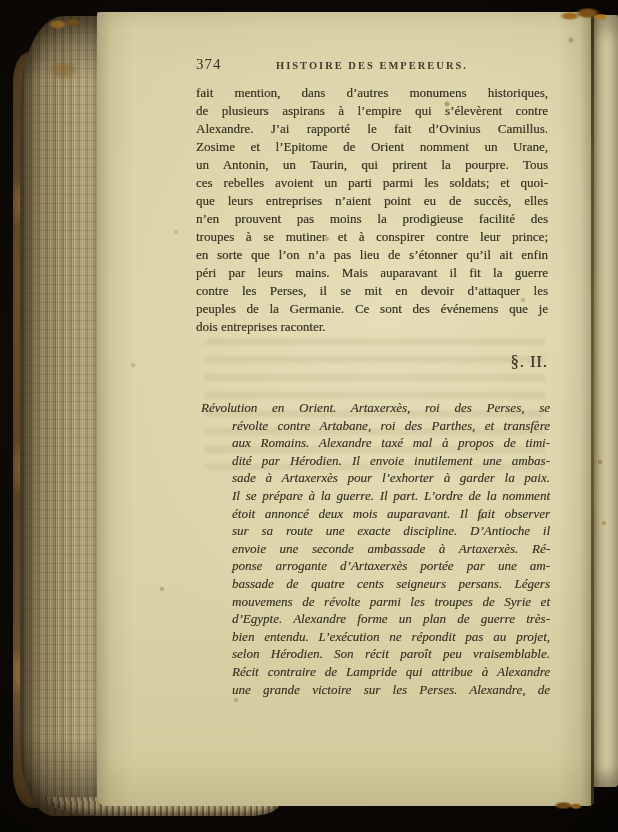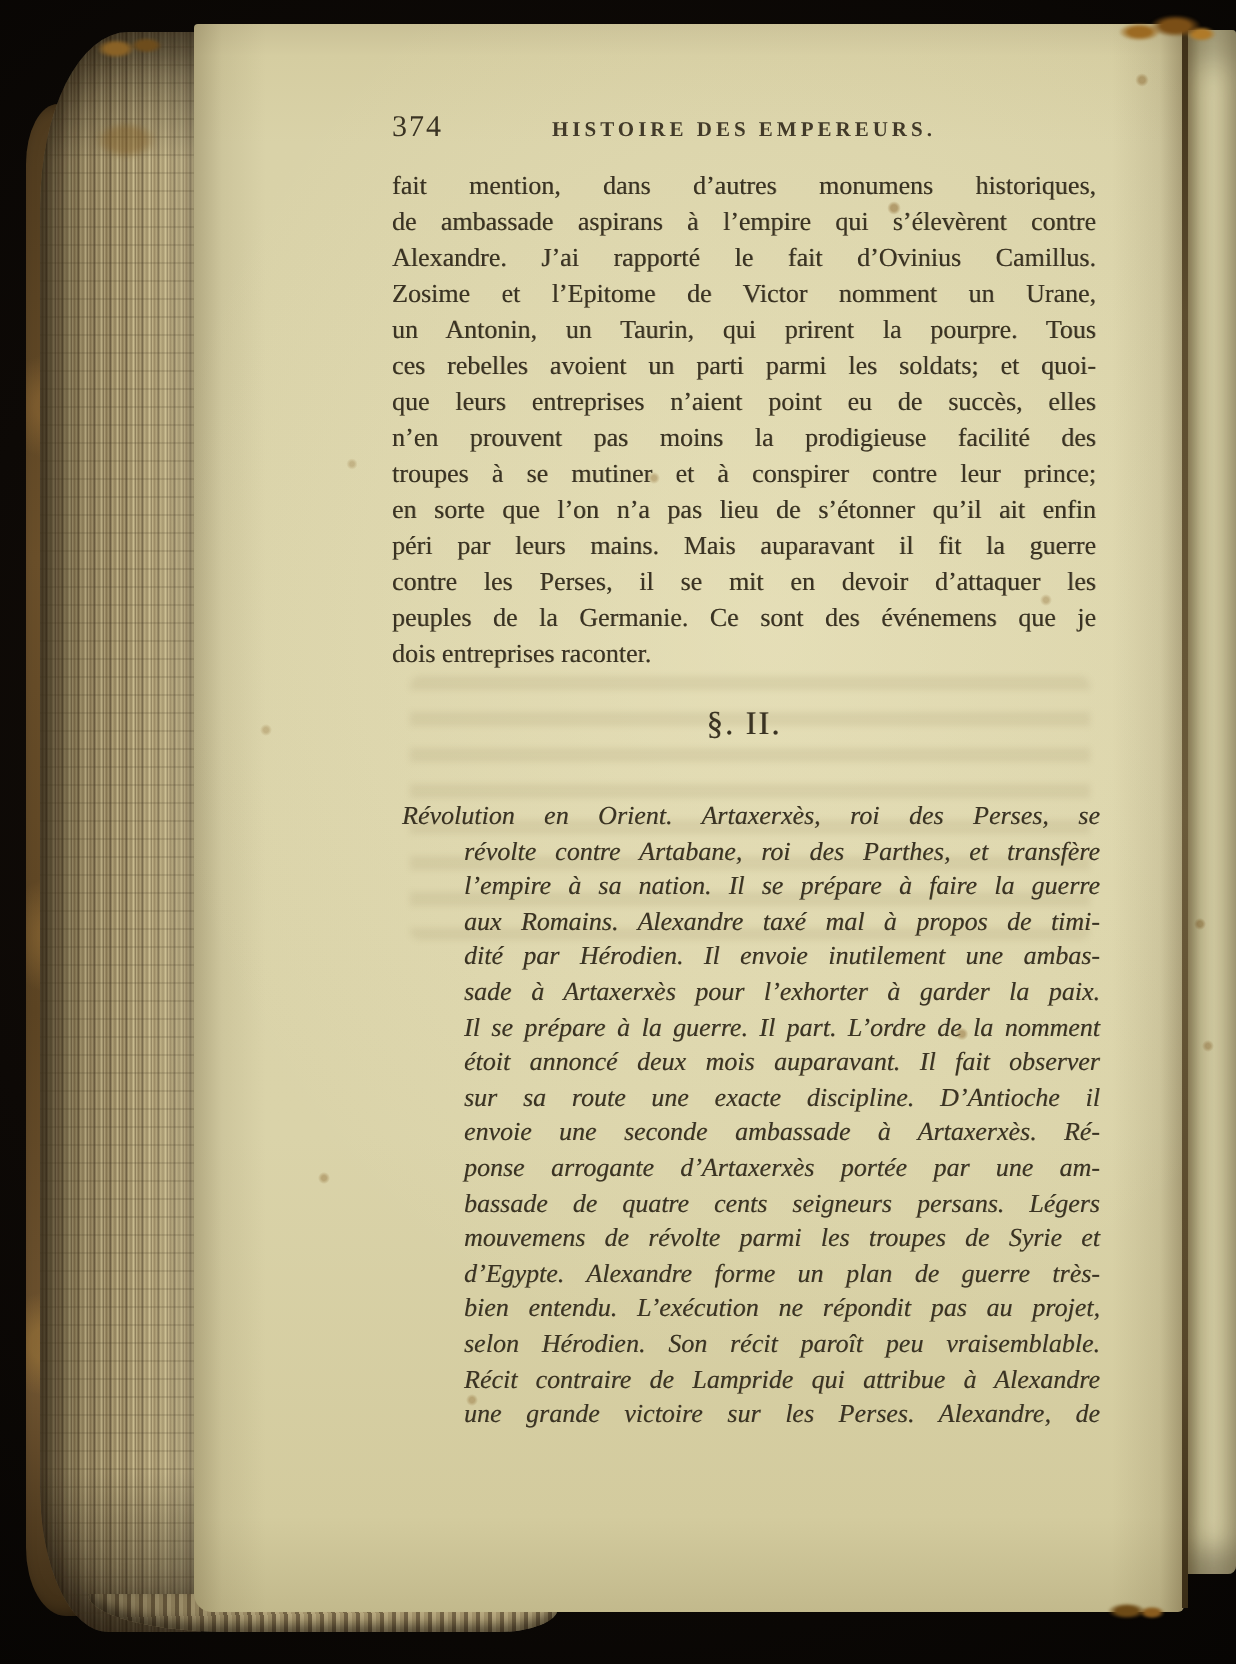--- a/index.html
+++ b/index.html
@@ -150,21 +150,21 @@
   }
   .body-block {
     position: absolute; left: 196px; top: 84px; width: 352px;
     font-size: 13px;
     text-shadow: 0.3px 0 0 rgba(58,50,32,.5);
   }
   .body-block .tline { line-height: 18px; height: 18px; text-align: justify; text-align-last: justify; }
   .body-block .tline.last { text-align-last: left; }
   .section-heading {
     position: absolute; left: 196px; top: 352px; width: 352px;
-    text-align: center; font-size: 16.5px; letter-spacing: 1px;
+    text-align: right; font-size: 16.5px; letter-spacing: 1px;
     text-shadow: 0.3px 0 0 rgba(58,50,32,.5);
   }
   .summary-block {
     position: absolute; left: 201px; top: 399px; width: 349px;
     font-size: 13px; font-style: italic;
     text-shadow: 0.25px 0 0 rgba(58,50,32,.45);
   }
   .summary-block .tline { line-height: 17.6px; height: 17.6px; text-align: justify; text-align-last: justify; margin-left: 31px; }
   .summary-block .tline.first { margin-left: 0; }
 </style>
@@ -190,41 +190,40 @@
   <div class="stain stain-top-left"></div>
   <div class="stain stain-left-edge"></div>
   <div class="stain stain-bottom-right"></div>
 
   <div class="page-number ink">374</div>
 
   <div class="running-header">HISTOIRE DES EMPEREURS.</div>
 
   <div class="body-block ink">
       <div class="tline first">fait mention, dans d’autres monumens historiques,</div>
-      <div class="tline">de ambassade aspirans à l’empire qui s’élevèrent contre</div>
+      <div class="tline">de plusieurs aspirans à l’empire qui s’élevèrent contre</div>
       <div class="tline">Alexandre. J’ai rapporté le fait d’Ovinius Camillus.</div>
-      <div class="tline">Zosime et l’Epitome de Victor nomment un Urane,</div>
+      <div class="tline">Zosime et l’Epitome de Orient nomment un Urane,</div>
       <div class="tline">un Antonin, un Taurin, qui prirent la pourpre. Tous</div>
       <div class="tline">ces rebelles avoient un parti parmi les soldats; et quoi-</div>
       <div class="tline">que leurs entreprises n’aient point eu de succès, elles</div>
       <div class="tline">n’en prouvent pas moins la prodigieuse facilité des</div>
       <div class="tline">troupes à se mutiner et à conspirer contre leur prince;</div>
       <div class="tline">en sorte que l’on n’a pas lieu de s’étonner qu’il ait enfin</div>
       <div class="tline">péri par leurs mains. Mais auparavant il fit la guerre</div>
       <div class="tline">contre les Perses, il se mit en devoir d’attaquer les</div>
       <div class="tline">peuples de la Germanie. Ce sont des événemens que je</div>
       <div class="tline last">dois entreprises raconter.</div>
     </div>
 
   <div class="section-heading ink">§. II.</div>
 
   <div class="summary-block ink">
       <div class="tline first">Révolution en Orient. Artaxerxès, roi des Perses, se</div>
       <div class="tline">révolte contre Artabane, roi des Parthes, et transfère</div>
-      <div class="tline">l’empire à sa nation. Il se prépare à faire la guerre</div>
       <div class="tline">aux Romains. Alexandre taxé mal à propos de timi-</div>
       <div class="tline">dité par Hérodien. Il envoie inutilement une ambas-</div>
       <div class="tline">sade à Artaxerxès pour l’exhorter à garder la paix.</div>
       <div class="tline">Il se prépare à la guerre. Il part. L’ordre de la nomment</div>
       <div class="tline">étoit annoncé deux mois auparavant. Il fait observer</div>
       <div class="tline">sur sa route une exacte discipline. D’Antioche il</div>
       <div class="tline">envoie une seconde ambassade à Artaxerxès. Ré-</div>
       <div class="tline">ponse arrogante d’Artaxerxès portée par une am-</div>
       <div class="tline">bassade de quatre cents seigneurs persans. Légers</div>
       <div class="tline">mouvemens de révolte parmi les troupes de Syrie et</div>

